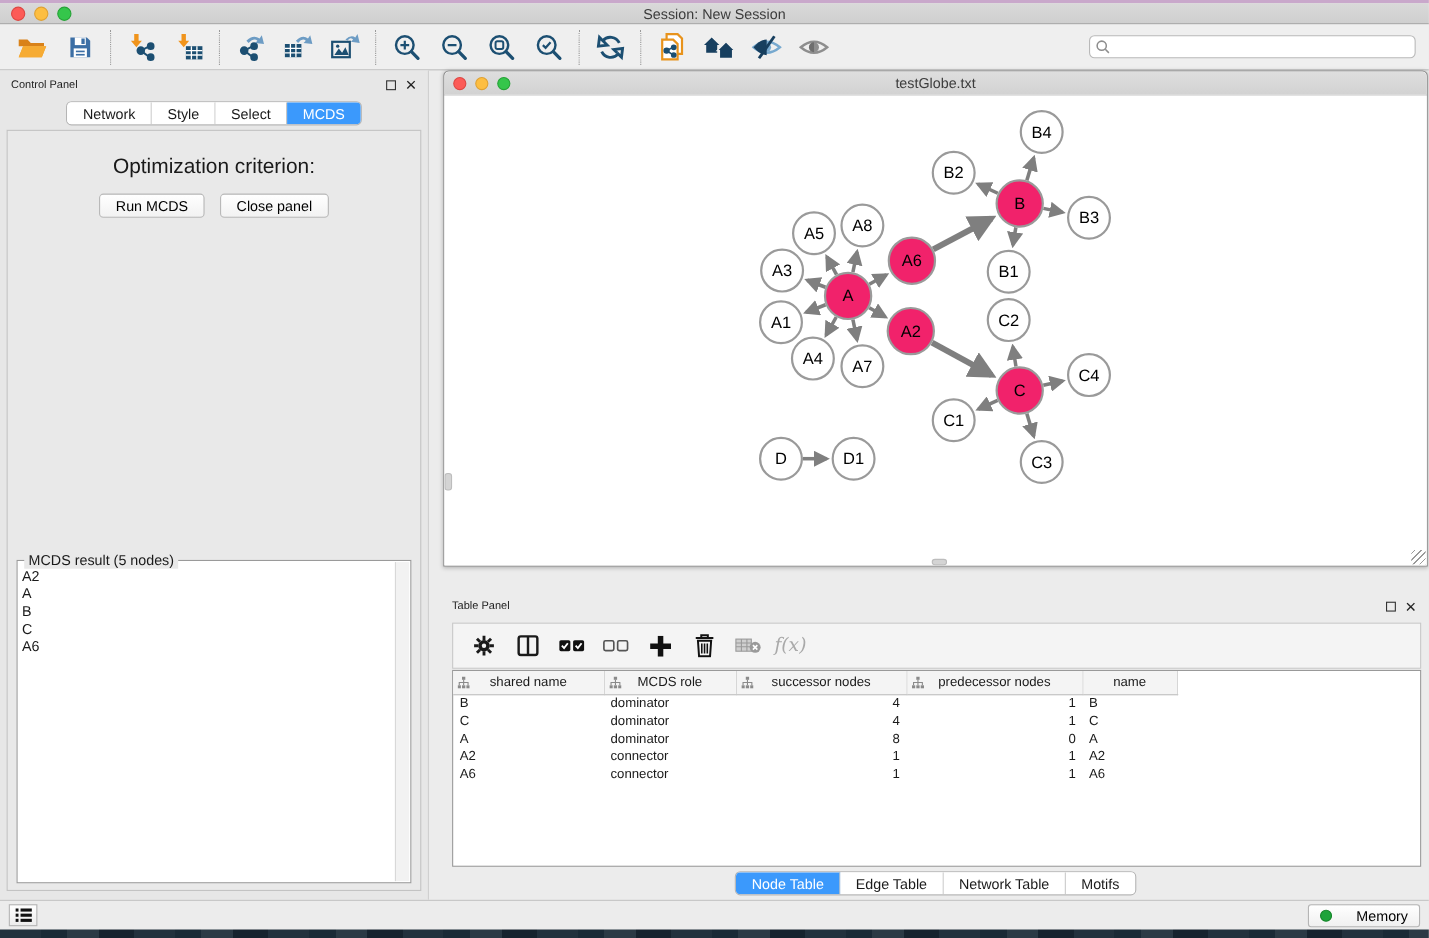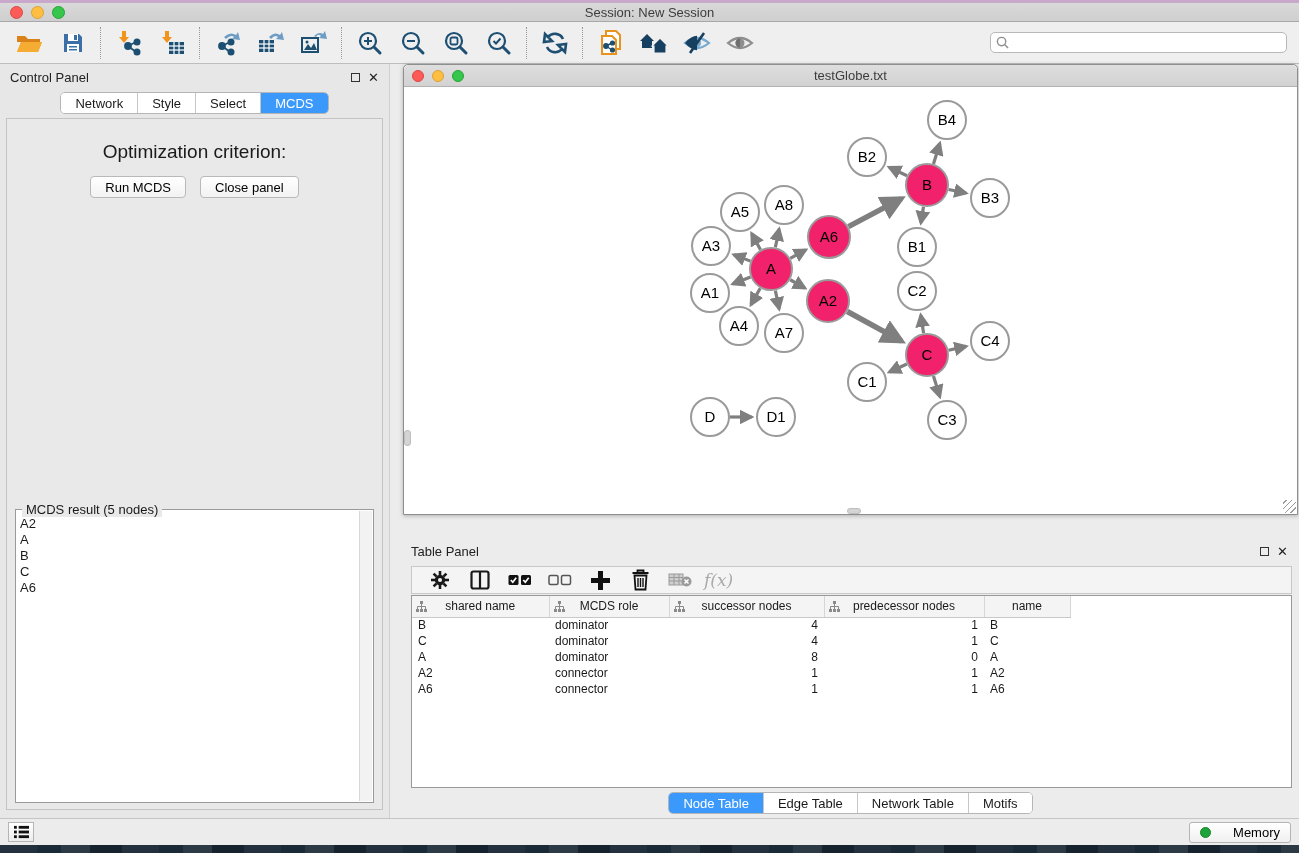--- a/index.html
+++ b/index.html
@@ -22,21 +22,21 @@
   .tsep { width:1px; height:32px; border-left:1px dotted #9a9a9a; margin:0 6px; }
   .searchbox { margin-left:auto; margin-right:4px; width:297px; height:21px; background:#fff; border:1px solid #b9b9b9; border-radius:5px; display:flex; align-items:center; padding:0 5px; }
   .searchbox input { border:none; outline:none; flex:1; font-size:12px; background:transparent; font-family:inherit; }
 
   
   .main { flex:1; display:flex; min-height:0; }
 
   
   .control-panel { width:390px; background:#e7e7e7; display:flex; flex-direction:column; border-right:1px solid #d0d0d0; }
   .panel-header { height:26px; display:flex; align-items:center; padding:0 10px; }
-  .panel-title { font-size:13px; color:#222; }
+  .panel-title { font-size:10px; color:#222; }
   .panel-hdr-icons { margin-left:auto; display:flex; gap:8px; align-items:center; }
   .float-glyph { width:9px; height:9px; border:1.5px solid #333; display:inline-block; }
   .close-glyph { font-size:13px; font-weight:bold; color:#222; line-height:9px; }
 
   .seg-tabs { display:flex; background:#fff; border:1px solid #b5b5b5; border-radius:5px; overflow:hidden; height:22px; margin:2px auto 4px; }
   .seg-tab { padding:0 14px; display:flex; align-items:center; font-size:13px; color:#1a1a1a; border-right:1px solid #c6c6c6; background:#fff; }
   .seg-tab:last-child { border-right:none; }
   .seg-tab.active { background:#3b99fc; color:#fff; }
 
   .cp-body { flex:1; margin:0 6px 8px; border:1px solid #c3c3c3; background:#e9e9e9; position:relative; }
@@ -63,21 +63,21 @@
   .inner-titlebar .traffic { margin-left:8px; }
   .inner-titlebar .light { width:12px; height:12px; }
   .net-canvas { flex:1; position:relative; background:#fff; overflow:hidden; }
   .net-canvas svg { position:absolute; inset:0; }
   .vscroll-thumb { position:absolute; left:0; top:343px; width:7px; height:16px; background:#d4d4d4; border:1px solid #bdbdbd; border-radius:3px; }
   .hscroll-thumb { position:absolute; left:443px; bottom:0; width:14px; height:6px; background:#d4d4d4; border:1px solid #bdbdbd; border-radius:3px; }
   .resize-grip { position:absolute; right:1px; bottom:1px; width:13px; height:13px; background:repeating-linear-gradient(135deg, transparent 0 2px, #9a9a9a 2px 3px, transparent 3px 4px); }
 
   
   .table-panel { margin-top:3px; flex:1; display:flex; flex-direction:column; min-height:0; }
-  .tp-toolbar { margin:2px 6px 0 8px; height:28px; background:#f4f4f4; border:1px solid #c8c8c8; display:flex; align-items:center; padding:0 10px; gap:4px; }
+  .tp-toolbar { margin:2px 6px 0 8px; height:42px; background:#f4f4f4; border:1px solid #c8c8c8; display:flex; align-items:center; padding:0 10px; gap:4px; }
   .tp-btn { background:none; border:none; width:36px; height:34px; display:flex; align-items:center; justify-content:center; }
   .fx-label { font-family:"DejaVu Serif","Liberation Serif",serif; font-style:italic; font-size:17px; color:#a9a9a9; margin-left:2px; }
 
   .tp-table-wrap { margin:1px 6px 0 8px; flex:1; border:1px solid #999; background:#fff; overflow:hidden; position:relative; }
   .tp-table { border-collapse:collapse; table-layout:fixed; font-size:12px; }
   .tp-table th { height:21px; background:#f4f4f4; border-right:1px solid #d6d6d6; border-bottom:1px solid #c9c9c9; font-weight:normal; font-size:12px; position:relative; text-align:center; }
   .th-inner { display:flex; align-items:center; justify-content:center; gap:5px; }
   .th-icon { position:absolute; left:4px; top:5px; }
   .tp-table td { height:16px; padding:0 6px; white-space:nowrap; overflow:hidden; }
   .td-num { text-align:right; }

